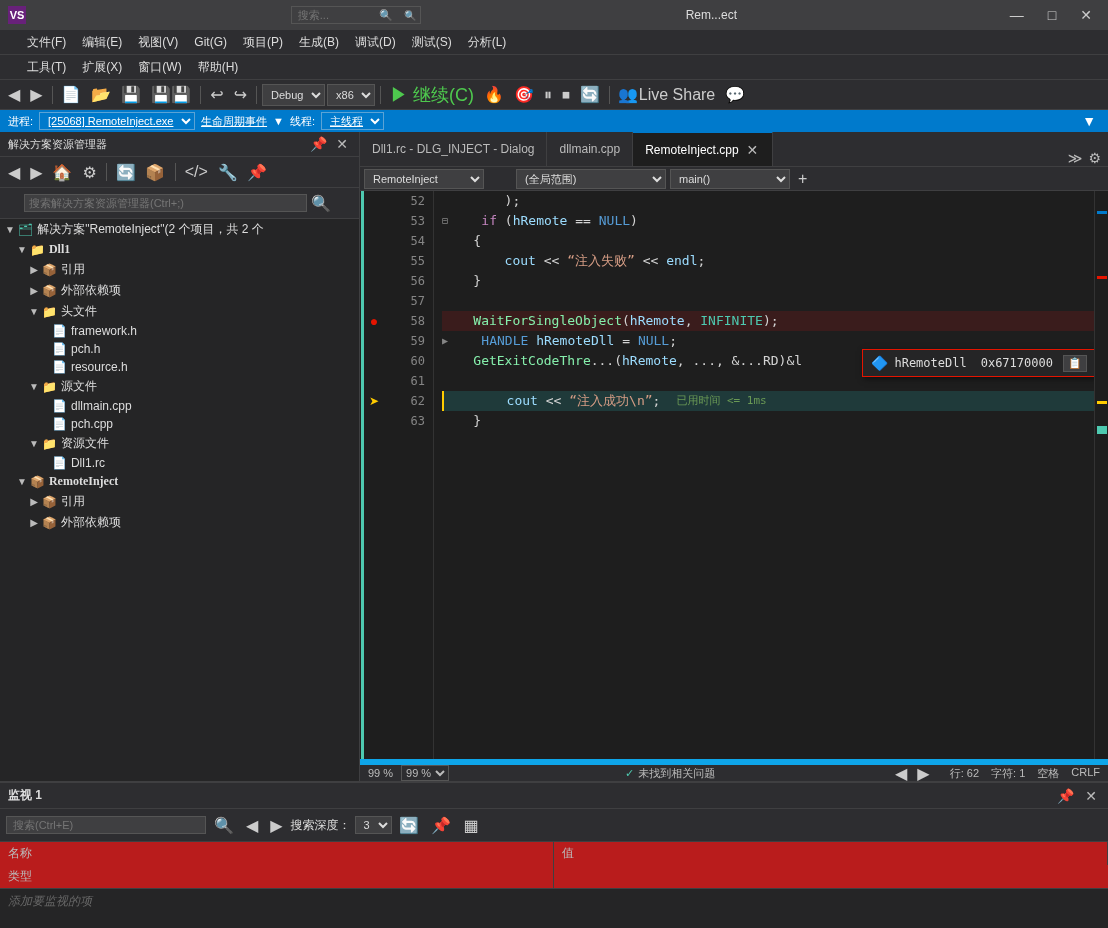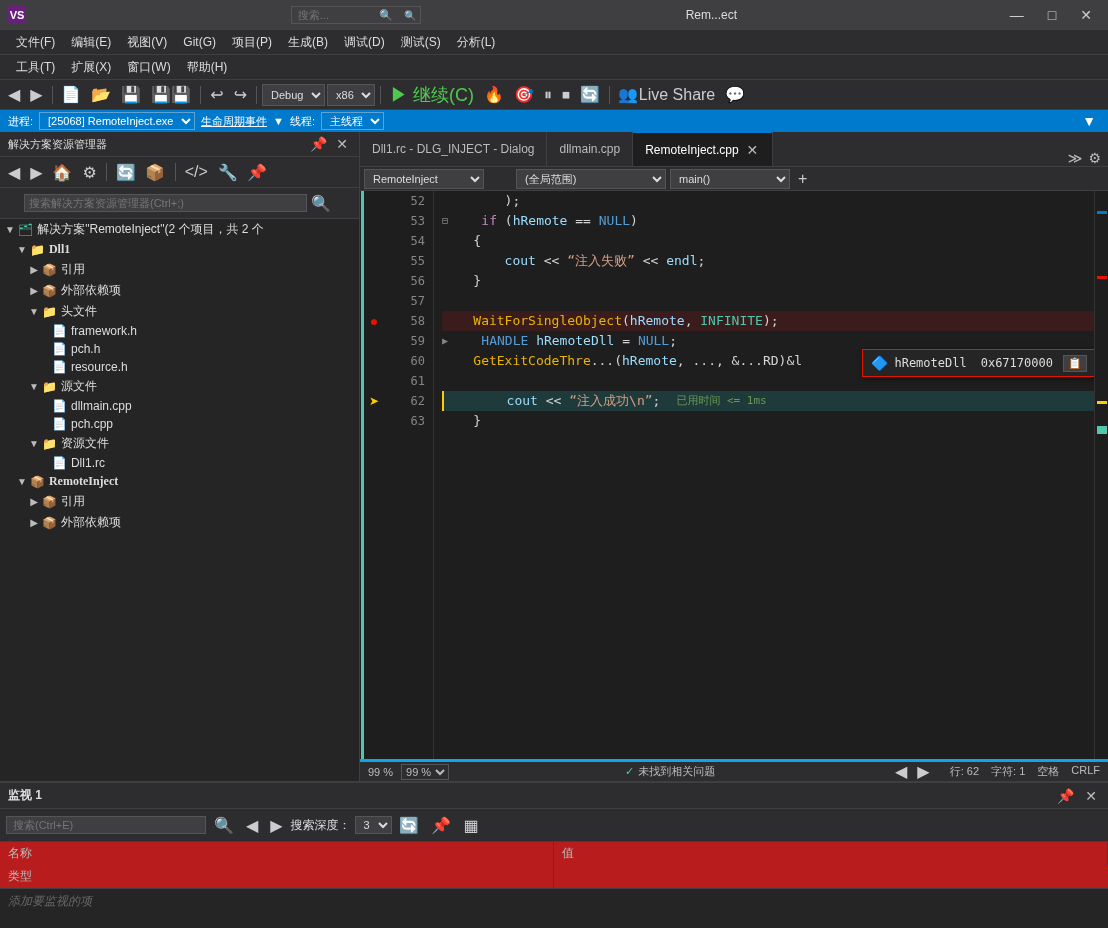--- a/index.html
+++ b/index.html
@@ -10,33 +10,33 @@
     .title-bar-left { display: flex; align-items: flex-start; gap: 6px; }
     .title-bar-icon { width: 18px; height: 18px; background: #68217a; display: flex; align-items: center; justify-content: center; color: white; font-size: 10px; font-weight: bold; }
     .title-bar-search { background: #3f3f41; border: 1px solid #555; color: #ddd; padding: 2px 24px 2px 6px; width: 130px; font-size: 11px; position: relative; }
     .search-wrapper { position: relative; display: flex; align-items: center; }
     .search-wrapper::after { content: '🔍'; position: absolute; right: 4px; font-size: 10px; }
     .title-text { color: #ddd; font-size: 12px; }
     .title-bar-right { display: flex; align-items: center; gap: 8px; }
     .title-btn { background: none; border: none; color: #ccc; cursor: pointer; font-size: 14px; padding: 0 8px; height: 30px; }
 
     
-    .menu-bar { background: #2d2d30; height: 25px; display: flex; align-items: center; padding: 0 8px; border-bottom: 1px solid #3f3f41; }
+    .menu-bar { background: #2d2d30; height: 25px; display: flex; align-items: center; padding: 0 19px; border-bottom: 1px solid #3f3f41; }
     .menu-item { color: #ddd; padding: 3px 8px; cursor: pointer; font-size: 12px; white-space: nowrap; }
 
     
     .toolbar { background: #2d2d30; height: 30px; display: flex; align-items: center; padding: 0 4px; border-bottom: 1px solid #3f3f41; gap: 2px; }
     .tb-btn { background: none; border: none; color: #ccc; cursor: pointer; padding: 2px 4px; font-size: 16px; height: 26px; display: flex; align-items: center; }
     .tb-sep { width: 1px; background: #555; height: 18px; margin: 0 3px; }
     .tb-dropdown { background: #3f3f41; border: 1px solid #555; color: #ddd; padding: 2px 4px; font-size: 11px; height: 22px; }
     .tb-play { color: #4ec94e; font-size: 18px; }
 
     
     .process-bar { background: #007acc; height: 22px; display: flex; align-items: center; padding: 0 8px; gap: 6px; font-size: 11px; color: white; }
-    .process-bar select { background: #007acc; border: none; color: white; font-size: 11px; }
+    .process-bar select { background: #007acc; border: none; color: white; font-size: 11px; text-decoration: underline; }
 
     
     .main-layout { display: flex; height: calc(928px - 30px - 25px - 30px - 22px - 22px - 120px - 30px); }
 
     
     .solution-explorer { width: 360px; min-width: 360px; background: #252526; border-right: 1px solid #3f3f41; display: flex; flex-direction: column; overflow: hidden; }
     .panel-header { background: #2d2d30; padding: 4px 8px; font-size: 11px; color: #bbb; border-bottom: 1px solid #3f3f41; display: flex; align-items: center; justify-content: space-between; }
     .panel-title { font-size: 11px; color: #ddd; }
     .panel-controls { display: flex; gap: 2px; }
     .panel-btn { background: none; border: none; color: #bbb; cursor: pointer; font-size: 14px; padding: 0 3px; }
@@ -69,30 +69,30 @@
     .code-content { flex: 1; display: flex; overflow: hidden; position: relative; background: #1e1e1e; }
     .line-numbers { width: 50px; background: #1e1e1e; color: #858585; font-size: 13px; font-family: 'Consolas', monospace; padding: 0; text-align: right; padding-right: 8px; border-right: 1px solid #333; overflow: hidden; line-height: 20px; padding-top: 0; }
     .line-num { height: 20px; display: block; font-size: 12px; }
     .code-lines { flex: 1; overflow: auto; font-family: 'Consolas', monospace; font-size: 13px; line-height: 20px; color: #d4d4d4; padding-left: 8px; position: relative; }
     .code-line { height: 20px; display: flex; align-items: center; white-space: pre; position: relative; }
     .code-line.current-line { background: #2a2a2a; }
 
     .kw-blue { color: #569cd6; }
     .kw-purple { color: #c586c0; }
     .kw-teal { color: #4ec9b0; }
-    .func { color: #eab308; }
+    .func { color: #86efac; }
     .var { color: #9cdcfe; }
     .op { color: #d4d4d4; }
 
     
     .code-tooltip { position: absolute; background: #252526; border: 1px solid #e51400; color: #ddd; font-size: 12px; padding: 3px 8px; display: flex; align-items: center; gap: 6px; z-index: 10; white-space: nowrap; box-shadow: 2px 2px 6px rgba(0,0,0,0.5); }
     .tooltip-icon { color: #4ec9b0; font-size: 14px; }
 
     
-    .editor-status { background: #2d2d30; height: 22px; display: flex; align-items: center; padding: 0 8px; font-size: 11px; color: #bbb; border-top: 3px solid #0ea5e9; gap: 8px; }
+    .editor-status { background: #2d2d30; height: 22px; display: flex; align-items: center; padding: 0 8px; font-size: 11px; color: #bbb; border-top: 6px solid #0ea5e9; gap: 8px; }
     .status-green { color: #4ec9b0; }
     .status-right { margin-left: auto; display: flex; gap: 12px; text-align: right; }
 
     
     .watch-panel { height: 270px; background: #252526; border-top: 2px solid #3f3f41; display: flex; flex-direction: column; }
     .watch-header { background: #2d2d30; padding: 4px 8px; display: flex; align-items: center; justify-content: space-between; border-bottom: 1px solid #3f3f41; }
     .watch-title { color: #ddd; font-size: 12px; font-weight: bold; }
     .watch-toolbar { background: #2d2d30; padding: 3px 6px; display: flex; align-items: center; gap: 4px; border-bottom: 1px solid #3f3f41; }
     .watch-search { background: #3f3f41; border: 1px solid #555; color: #ddd; padding: 2px 6px; font-size: 11px; width: 200px; }
     .watch-table { flex: 1; overflow-y: auto; }

